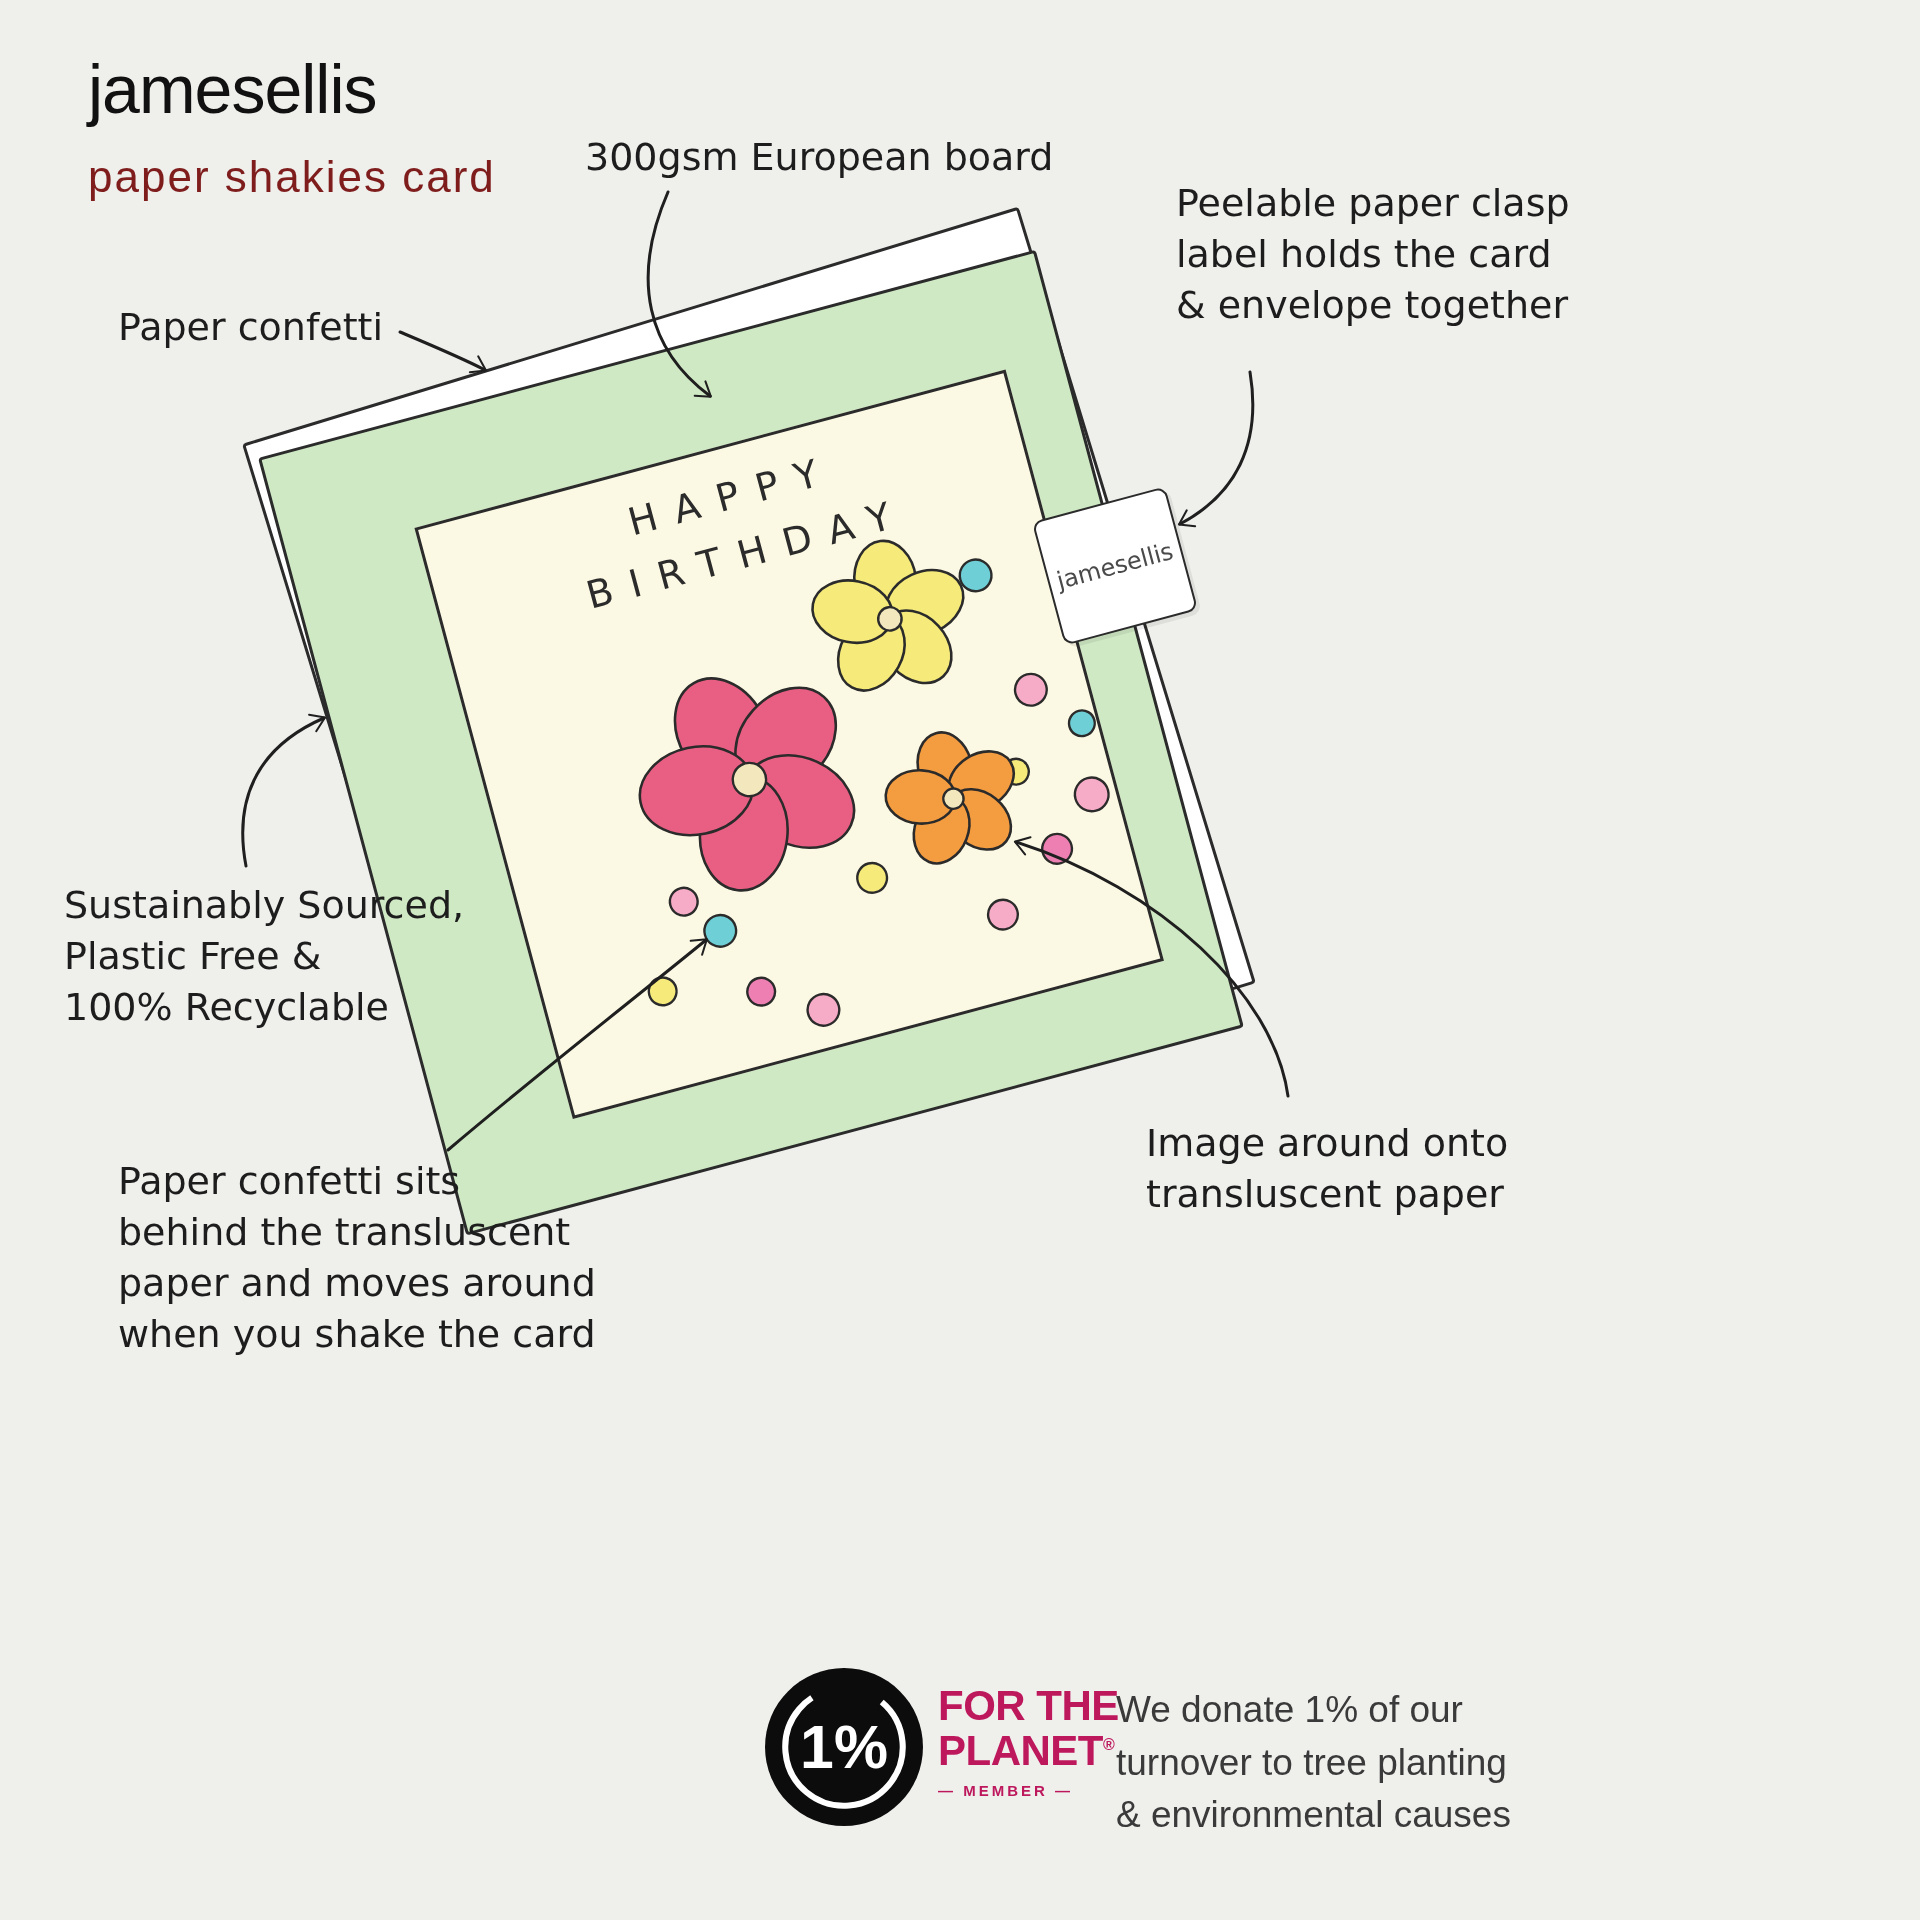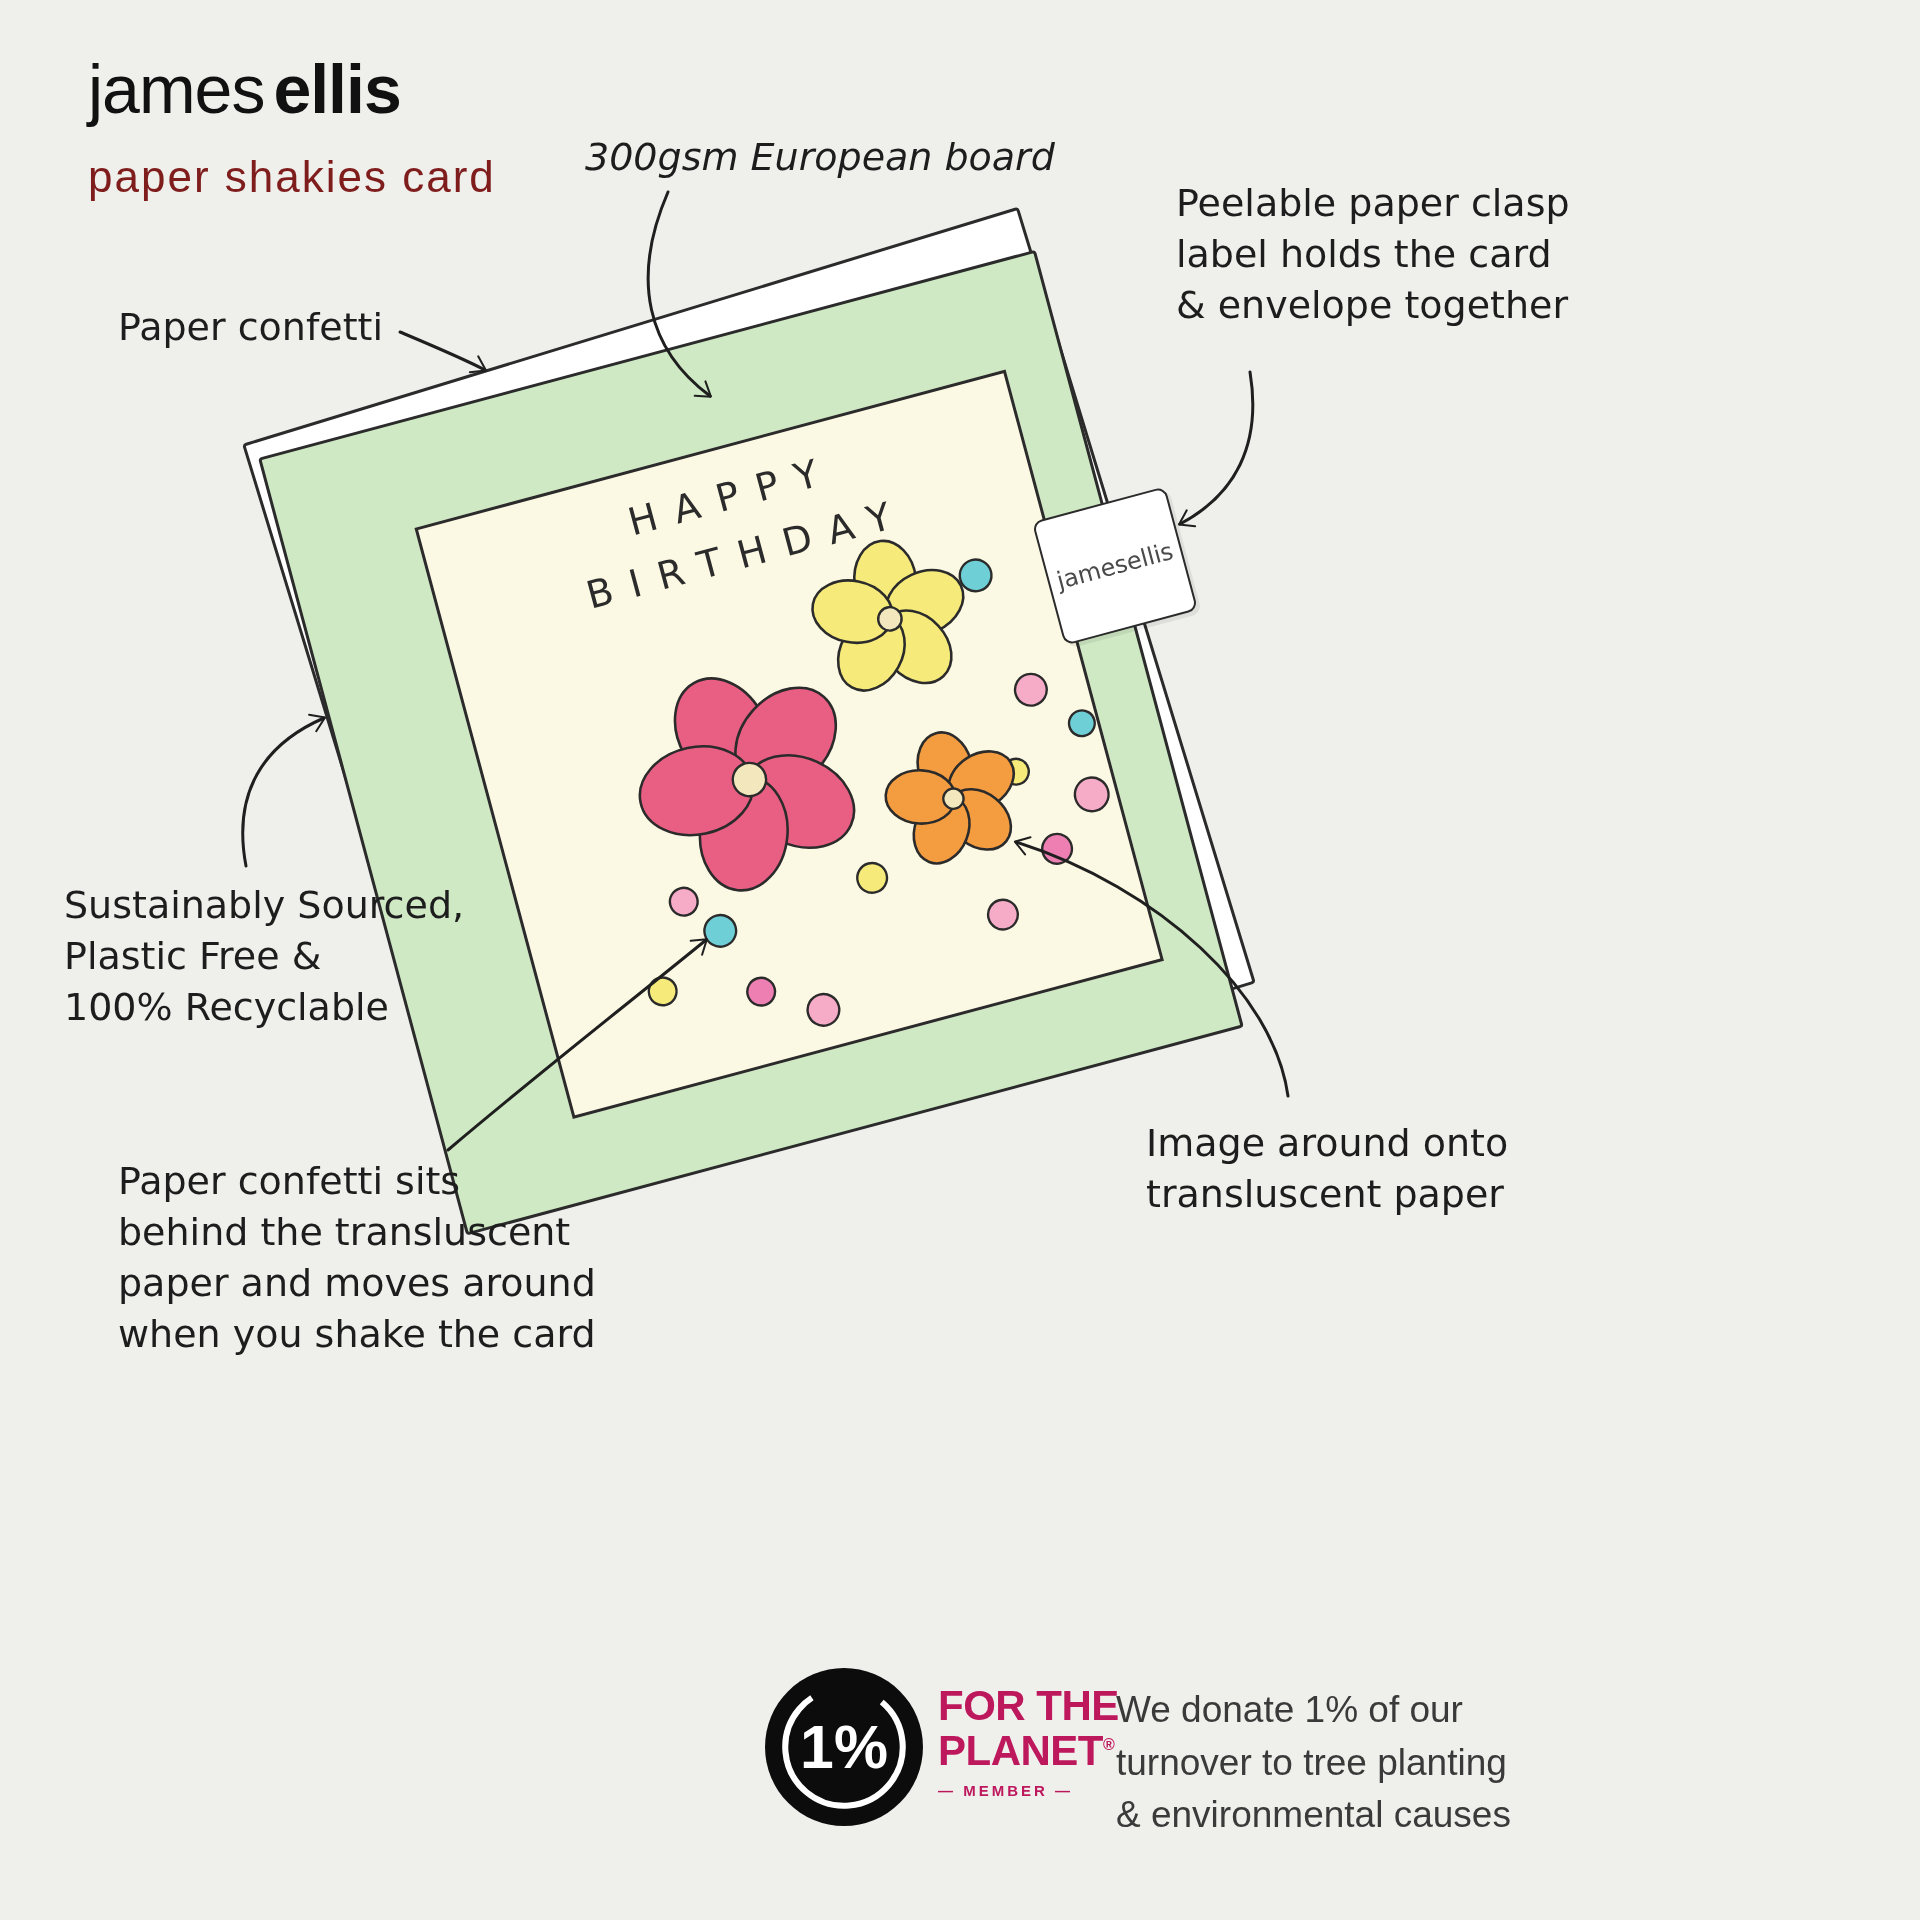--- a/index.html
+++ b/index.html
@@ -7,27 +7,27 @@
   }
   *{box-sizing:border-box;}
   body{margin:0;background:var(--bg);}
   .stage{position:relative;width:1920px;height:1920px;background:var(--bg);overflow:hidden;
          font-family:"DejaVu Sans",sans-serif;color:#1f1f1f;}
 
   
   .brand{position:absolute;left:88px;top:50px;font-family:"Liberation Sans",sans-serif;
          font-size:68px;letter-spacing:-1px;color:#111;z-index:5;}
   .brand .reg{font-weight:400;}
-  .brand .bold{font-weight:700;margin-left:9px;}
+  .brand .bold{font-weight:400;}
   .brand-subtitle{position:absolute;left:88px;top:152px;font-family:"Liberation Sans",sans-serif;
          font-size:44px;letter-spacing:2px;color:#7f1d1d;z-index:5;}
 
   
   .note{position:absolute;font-size:38px;line-height:1.34;color:#1d1d1d;z-index:5;}
-  #note-board{left:585px;top:132px;font-style:italic;}
+  #note-board{left:585px;top:132px;}
   #note-clasp{left:1176px;top:178px;}
   #note-envelope{left:118px;top:302px;}
   #note-sustainable{left:64px;top:880px;}
   #note-confetti{left:118px;top:1156px;}
   #note-printed{left:1146px;top:1118px;}
 
   
   .envelope{position:absolute;left:242px;top:444px;width:812px;height:812px;
             background:var(--envelope);border:3px solid var(--outline);border-radius:4px;
             transform:rotate(-17deg);transform-origin:0 0;z-index:1;}

